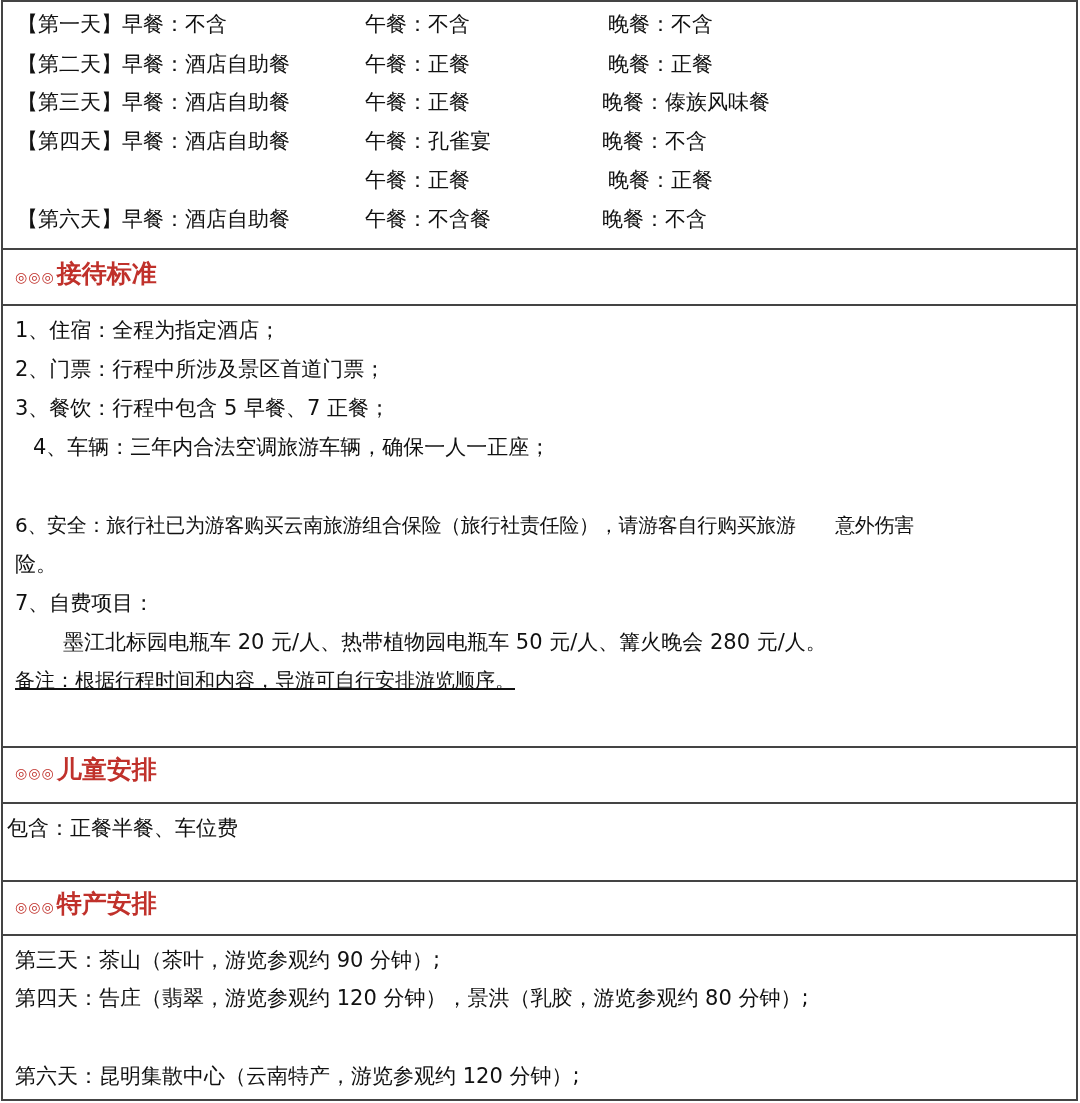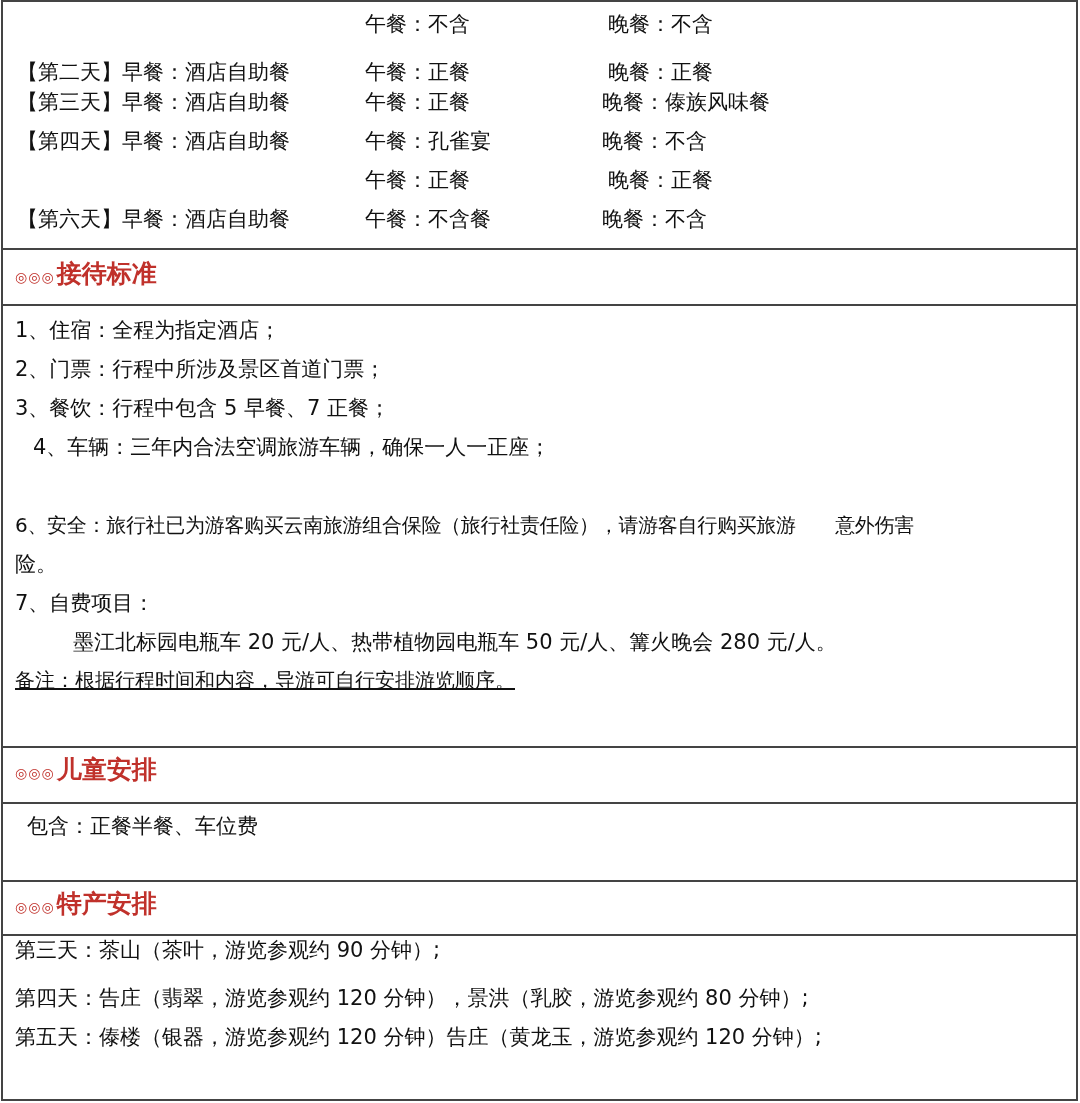--- a/index.html
+++ b/index.html
@@ -65,24 +65,25 @@
     }
     .underline { text-decoration: underline; font-size: 20px; font-family: Liberation Mono, monospace; }
   </style>
 </head>
 <body>
 
 <div class="doc">
 
   <div class="section" style="top:0;height:246px;">
     <div class="meal-row" style="top:8px;">
+      <span class="line c1"><span>【第一天】</span><span>早餐：不含</span></span>
       <span class="line c2">午餐：不含</span>
       <span class="line c3" style="left:561px;">晚餐：不含</span>
     </div>
-    <div class="meal-row" style="top:56px;padding-left:36px;">
+    <div class="meal-row" style="top:48px;padding-left:36px;">
       <span class="line c1"><span>【第二天】</span><span>早餐：酒店自助餐</span></span>
       <span class="line c2">午餐：正餐</span>
       <span class="line c3" style="left:561px;">晚餐：正餐</span>
     </div>
     <div class="meal-row" style="top:86px;">
       <span class="line c1"><span>【第三天】</span><span>早餐：酒店自助餐</span></span>
       <span class="line c2">午餐：正餐</span>
       <span class="line c3" style="left:555px;">晚餐：傣族风味餐</span>
     </div>
     <div class="meal-row" style="top:125px;">
@@ -111,45 +112,45 @@
   <div class="divider" style="top:302px;"></div>
 
   <div class="section" style="top:304px;height:440px;">
     <span class="line" style="left:12px;top:10px;">1、住宿：全程为指定酒店；</span>
     <span class="line" style="left:12px;top:49px;">2、门票：行程中所涉及景区首道门票；</span>
     <span class="line" style="left:12px;top:88px;">3、餐饮：行程中包含 5 早餐、7 正餐；</span>
     <span class="line" style="left:12px;top:127px;margin-left:18px;">4、车辆：三年内合法空调旅游车辆，确保一人一正座；</span>
     <span class="line" style="left:12px;top:205px;font-size:20px;letter-spacing:-0.3px;">6、安全：旅行社已为游客购买云南旅游组合保险（旅行社责任险），请游客自行购买旅游　　意外伤害</span>
     <span class="line" style="left:12px;top:244px;">险。</span>
     <span class="line" style="left:12px;top:283px;">7、自费项目：</span>
-    <span class="line" style="left:60px;top:322px;margin-left:10px;">墨江北标园电瓶车 20 元/人、热带植物园电瓶车 50 元/人、篝火晚会 280 元/人。</span>
+    <span class="line" style="left:60px;top:322px;">墨江北标园电瓶车 20 元/人、热带植物园电瓶车 50 元/人、篝火晚会 280 元/人。</span>
     <span class="line underline" style="left:12px;top:362px;">备注：根据行程时间和内容，导游可自行安排游览顺序。</span>
   </div>
 
   <div class="divider" style="top:744px;"></div>
 
   <div class="header-title" style="top:752px;">
     <span class="bullets">◎◎◎</span>
     <span>儿童安排</span>
   </div>
 
   <div class="divider" style="top:800px;"></div>
 
   <div class="section" style="top:802px;height:76px;">
-    <span class="line" style="left:24px;top:10px;font-family:Liberation Mono, monospace;">包含：正餐半餐、车位费</span>
+    <span class="line" style="left:4px;top:10px;">包含：正餐半餐、车位费</span>
   </div>
 
   <div class="divider" style="top:878px;"></div>
 
   <div class="header-title" style="top:886px;">
     <span class="bullets">◎◎◎</span>
     <span>特产安排</span>
   </div>
 
   <div class="divider" style="top:932px;"></div>
 
   <div class="section" style="top:934px;height:165px;">
-    <span class="line" style="left:12px;top:0;">第三天：茶山（茶叶，游览参观约 90 分钟）;</span>
+    <span class="line" style="left:12px;top:10px;">第三天：茶山（茶叶，游览参观约 90 分钟）;</span>
     <span class="line" style="left:12px;top:48px;">第四天：告庄（翡翠，游览参观约 120 分钟），景洪（乳胶，游览参观约 80 分钟）;</span>
-    <span class="line" style="left:12px;top:87px;">第五天：傣楼（银器，游览参观约 120 分钟）告庄（黄龙玉，游览参观约 120 分钟）;</span>
+    <span class="line" style="left:12px;top:126px;">第六天：昆明集散中心（云南特产，游览参观约 120 分钟）;</span>
   </div>
 
 </div>
 
 </body></html>

